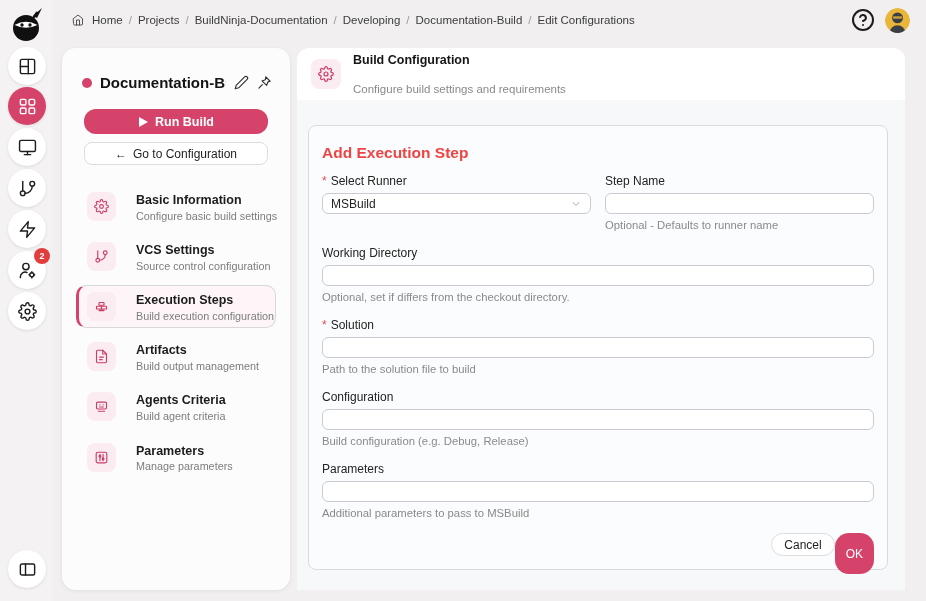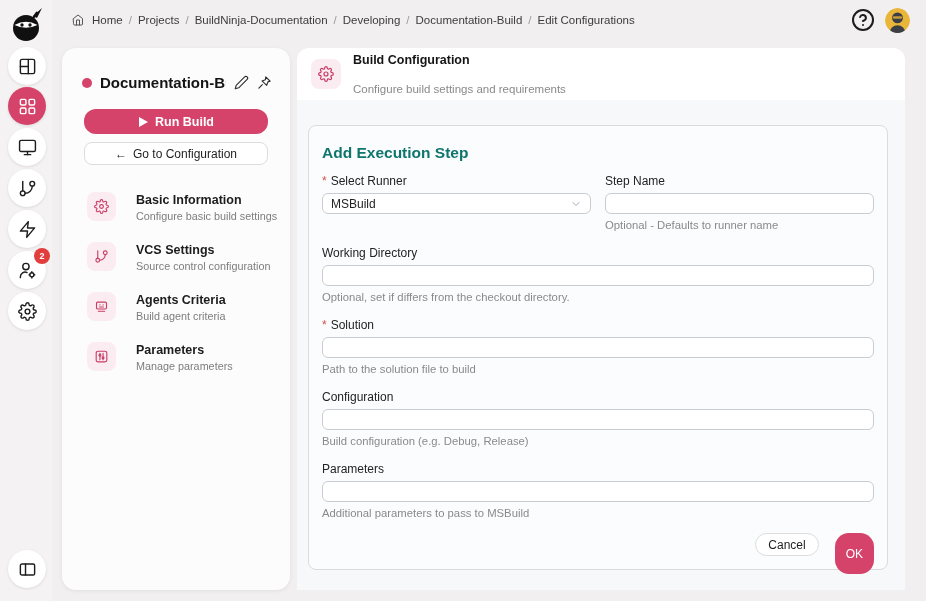--- a/index.html
+++ b/index.html
@@ -85,34 +85,34 @@
   .mh-ic svg { width:16px; height:16px; }
   .mh-title { font-size:12.5px; font-weight:bold; color:#151515; }
   .mh-sub { font-size:11.5px; color:#8a8a8a; margin-top:16px; }
 
   .main-body { position:absolute; left:297px; top:100px; width:608px; height:490px; background:#f7f8fa; }
   .form-card {
     position:absolute; left:11px; top:25px; width:580px; height:445px;
     background:#fbfcfd; border:1px solid #d9dbdf; border-radius:8px;
     padding:18px 13px 0;
   }
-  .form-title { font-size:15.5px; font-weight:bold; color:#0f766e; margin-bottom:12px; }
+  .form-title { font-size:15.5px; font-weight:bold; color:#ef4444; margin-bottom:12px; }
   .row2 { display:flex; gap:14px; }
   .col { flex:1; min-width:0; }
   .f-label { font-size:12px; color:#232323; margin-bottom:5px; display:flex; gap:4px; align-items:baseline; }
   .req { color:#dd4b4b; }
   .f-input, .f-select {
     width:100%; height:21px; background:#fff; border:1px solid #c9cdd2; border-radius:6px;
     font-family:inherit; font-size:12px; color:#222; padding:0 8px;
   }
   .f-select { display:flex; align-items:center; justify-content:space-between; cursor:pointer;text-align:center; }
   .f-select svg { width:12px; height:12px; color:#9aa0a6; }
   .f-hint { font-size:11.3px; color:#8a8a8a; margin-top:5px; }
   .group { margin-top:15px; }
-  .btn-row { display:flex; justify-content:flex-end; gap:16px; margin-top:14px; }
+  .btn-row { display:flex; justify-content:flex-end; gap:0; margin-top:14px; }
   .btn-cancel {
     height:23px; padding:0 12px; border:1px solid #ddd; border-radius:14px; background:#fff;
     font-family:inherit; font-size:12px; color:#1e1e1e; cursor:pointer;
   }
   .btn-ok {
     height:41px; padding:0 11px; border:none; border-radius:14px; background:var(--accent);
     font-family:inherit; font-size:12px; color:#fff; cursor:pointer;
   }
   :root { --accent:#d5436a; }
 </style>
@@ -288,20 +288,42 @@
     <div class="nav-item">
       <span class="nav-ic">
           <svg viewBox="0 0 24 24" width="15" height="15">
             <line x1="6" y1="3" x2="6" y2="15"></line>
             <circle cx="18" cy="6" r="3"></circle>
             <circle cx="6" cy="18" r="3"></circle>
             <path d="M18 9a9 9 0 0 1-9 9"></path>
           </svg>
         </span>
       <span class="nav-txt"><span class="nav-title">VCS Settings</span><span class="nav-sub" style="display:block">Source control configuration</span></span>
+    </div>
+    <div class="nav-item active">
+      <span class="nav-ic">
+          <svg viewBox="0 0 24 24" width="15" height="15">
+            <rect x="8" y="5.5" width="8" height="4.5" rx="1"></rect>
+            <rect x="4" y="11.5" width="8" height="4.5" rx="1"></rect>
+            <rect x="12" y="11.5" width="8" height="4.5" rx="1"></rect>
+            <rect x="8" y="17.5" width="8" height="1" rx="0.5"></rect>
+          </svg>
+        </span>
+      <span class="nav-txt"><span class="nav-title">Execution Steps</span><span class="nav-sub" style="display:block">Build execution configuration</span></span>
+    </div>
+    <div class="nav-item">
+      <span class="nav-ic">
+          <svg viewBox="0 0 24 24" width="15" height="15">
+            <path d="M14 2H6a2 2 0 0 0-2 2v16a2 2 0 0 0 2 2h12a2 2 0 0 0 2-2V8z"></path>
+            <polyline points="14 2 14 8 20 8"></polyline>
+            <line x1="9" y1="13" x2="15" y2="13"></line>
+            <line x1="9" y1="17" x2="13" y2="17"></line>
+          </svg>
+        </span>
+      <span class="nav-txt"><span class="nav-title">Artifacts</span><span class="nav-sub" style="display:block">Build output management</span></span>
     </div>
     <div class="nav-item">
       <span class="nav-ic">
           <svg viewBox="0 0 24 24" width="15" height="15">
             <rect x="4" y="5" width="16" height="11" rx="2"></rect>
             <circle cx="9.5" cy="9.5" r="1" fill="currentColor" stroke="none"></circle>
             <circle cx="14.5" cy="9.5" r="1" fill="currentColor" stroke="none"></circle>
             <line x1="9" y1="12.8" x2="15" y2="12.8"></line>
             <line x1="7" y1="19.5" x2="17" y2="19.5"></line>
           </svg>

